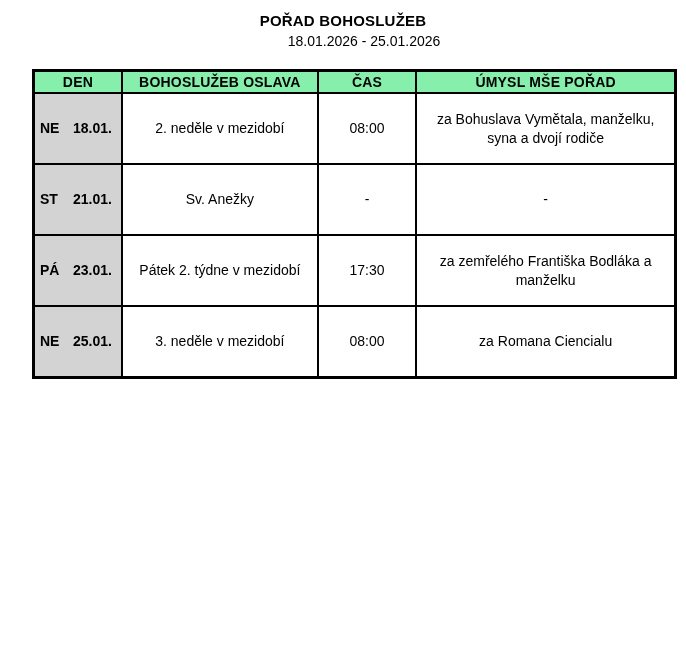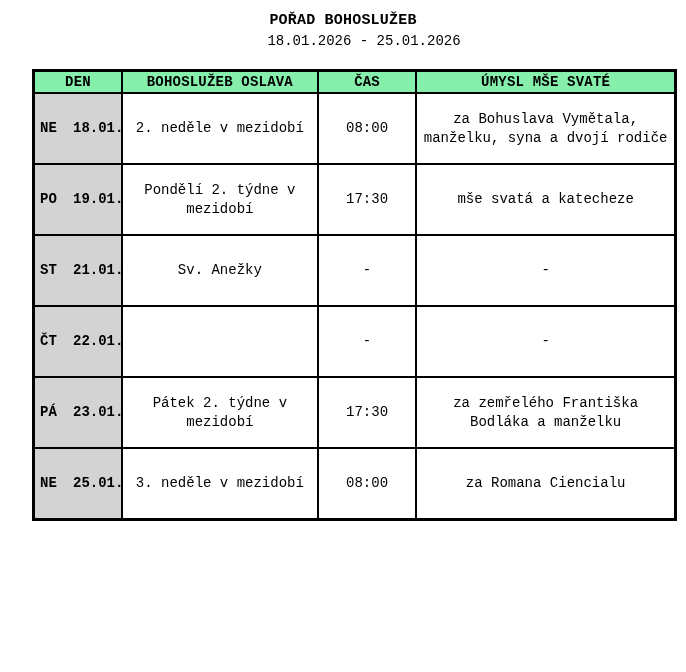--- a/index.html
+++ b/index.html
@@ -10,21 +10,20 @@
     height: 672px;
     font-family: "Liberation Sans", sans-serif;
     color: #000000;
     -webkit-font-smoothing: antialiased;
   }
   .page {
     width: 686px;
     height: 624px;
     overflow: hidden;
     position: relative;
-    font-family: Liberation Mono, monospace;
   }
   .titles {
     text-align: center;
     padding-top: 10px;
   }
   .title-main, .title-sub {
     font-size: 15px;
     font-weight: bold;
     line-height: 21px;
     letter-spacing: 0.2px;
@@ -90,45 +89,33 @@
       <col class="c-day">
         <col class="c-lit">
         <col class="c-time">
         <col class="c-int">
     </colgroup>
     <thead>
       <tr>
         <th>DEN</th>
         <th>BOHOSLUŽEB OSLAVA</th>
         <th>ČAS</th>
-        <th>ÚMYSL MŠE SVATÉ</th>
+        <th>ÚMYSL MŠE POŘAD</th>
       </tr>
     </thead>
     <tbody>
       <tr>
         <td class="day-cell"><span class="day-abbr">NE</span><span>18.01.</span></td>
         <td>2. neděle v mezidobí</td>
         <td>08:00</td>
         <td>za Bohuslava Vymětala, manželku, syna a dvojí rodiče</td>
       </tr>
       <tr>
-        <td class="day-cell"><span class="day-abbr">PO</span><span>19.01.</span></td>
-        <td>Pondělí 2. týdne v mezidobí</td>
-        <td>17:30</td>
-        <td>mše svatá a katecheze</td>
-      </tr>
-      <tr>
         <td class="day-cell"><span class="day-abbr">ST</span><span>21.01.</span></td>
         <td>Sv. Anežky</td>
-        <td>-</td>
-        <td>-</td>
-      </tr>
-      <tr>
-        <td class="day-cell"><span class="day-abbr">ČT</span><span>22.01.</span></td>
-        <td></td>
         <td>-</td>
         <td>-</td>
       </tr>
       <tr>
         <td class="day-cell"><span class="day-abbr">PÁ</span><span>23.01.</span></td>
         <td>Pátek 2. týdne v mezidobí</td>
         <td>17:30</td>
         <td>za zemřelého Františka Bodláka a manželku</td>
       </tr>
       <tr>

